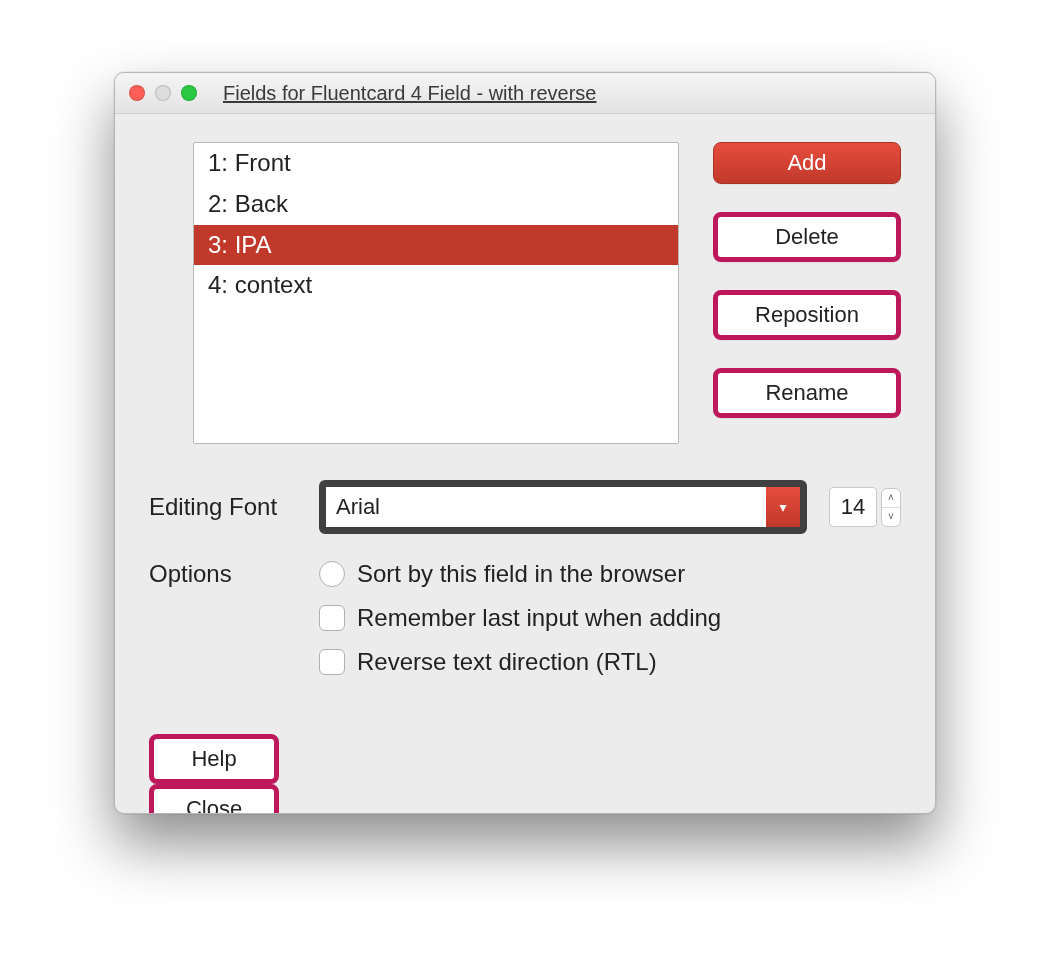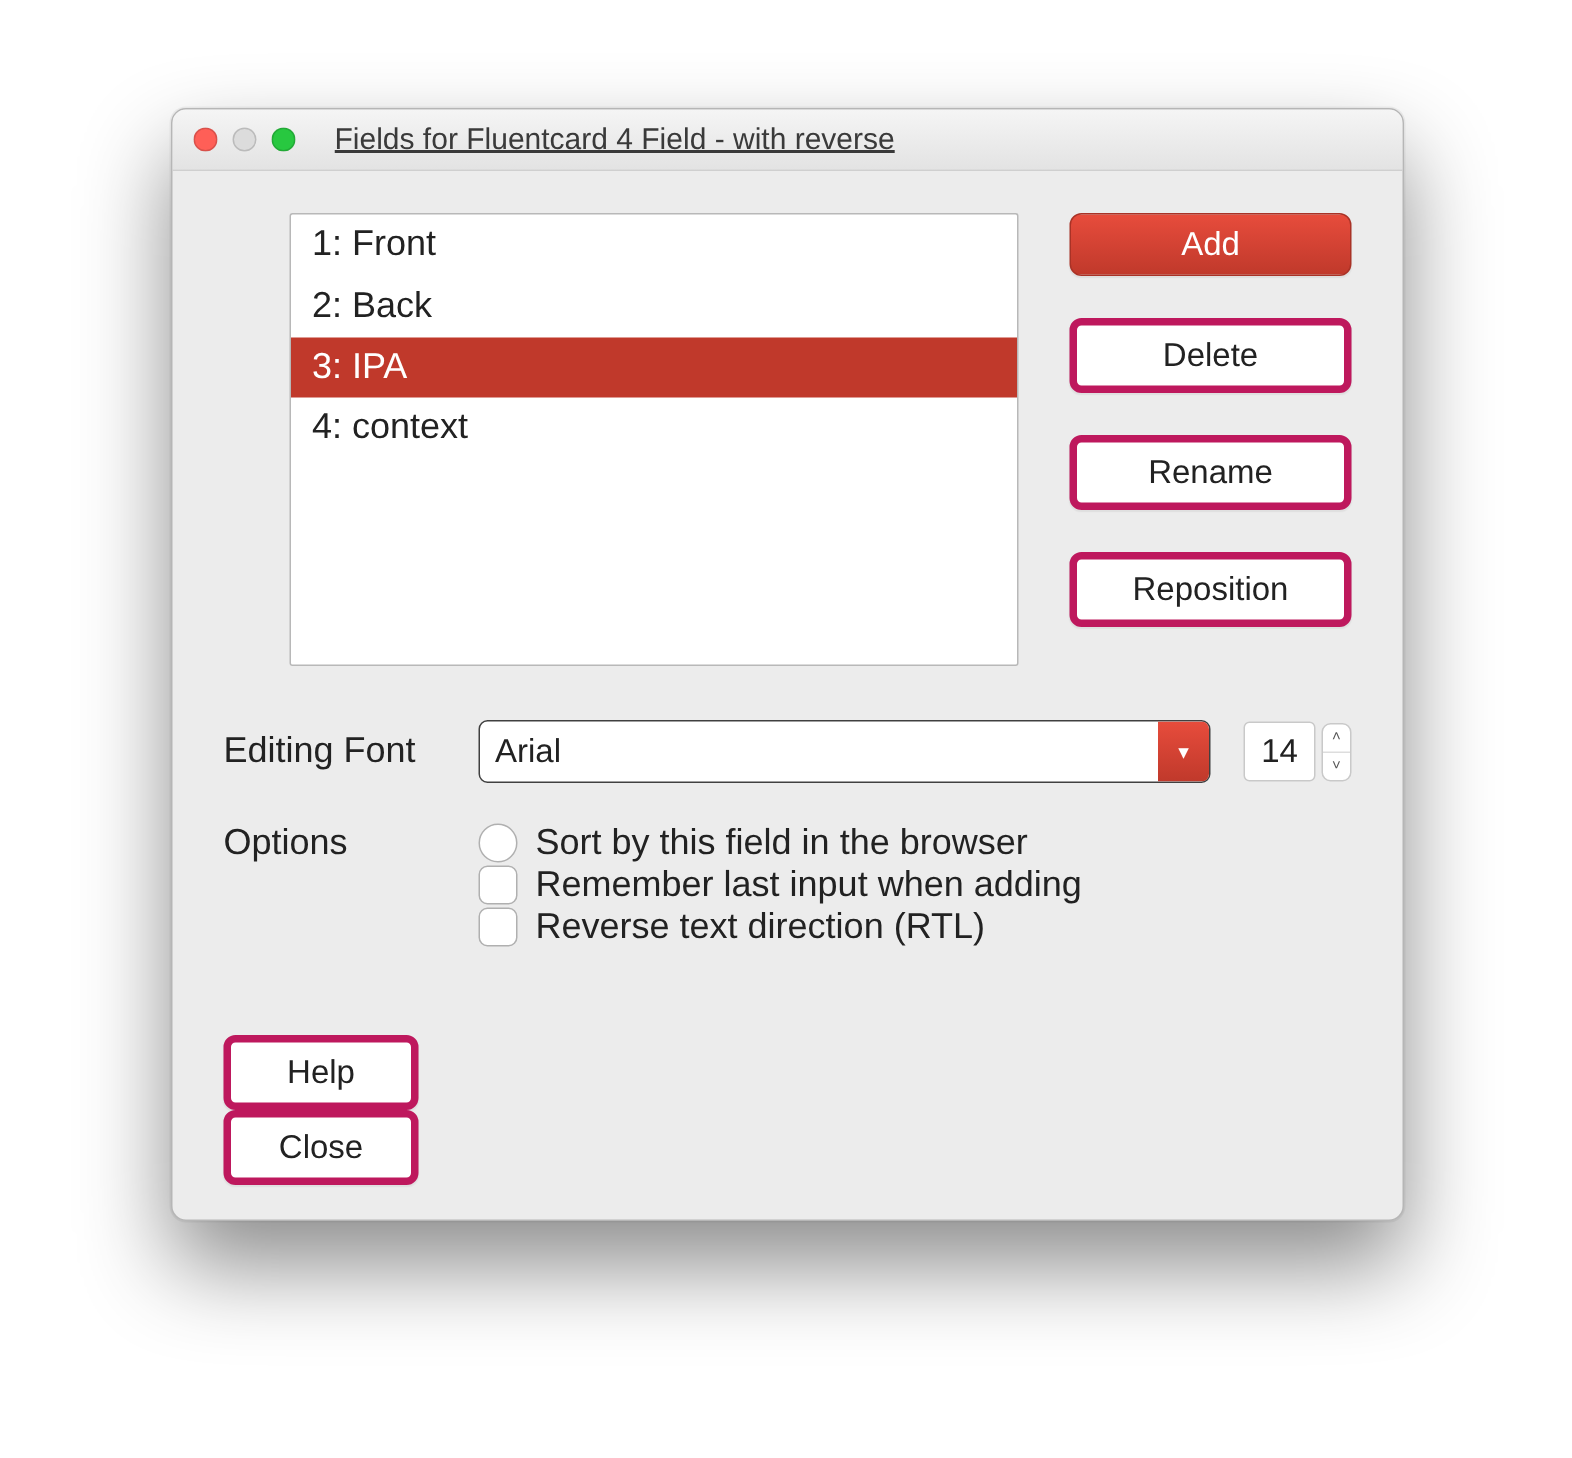--- a/index.html
+++ b/index.html
@@ -116,21 +116,21 @@
   .form-label {
     width: 170px;
     font-size: 24px;
   }
   .font-select {
     flex: 1;
     display: flex;
     align-items: center;
     height: 40px;
     background: #fff;
-    border: 1px solid #404040;
+    border: 7px solid #404040;
     border-radius: 6px;
     overflow: hidden;
     justify-content: space-between;
   }
   .font-select .sel-text {
     flex: 1;
     padding: 0 10px;
     font-size: 22px;
   }
   .font-select .sel-arrow {
@@ -177,20 +177,21 @@
   }
   .spin-btns .sb + .sb { border-top: 1px solid #ddd; }
 
   .options-block {
     display: flex;
     margin-top: 26px;
   }
   .options-list {
     display: flex;
     flex-direction: column;
+    gap: 16px;
   }
   .opt {
     display: flex;
     align-items: center;
     gap: 12px;
     font-size: 24px;
   }
   .radio, .check {
     width: 26px;
     height: 26px;
@@ -229,22 +230,22 @@
       <div class="listbox" id="fields-listbox">
           <div class="item">1: Front</div>
           <div class="item">2: Back</div>
           <div class="item selected">3: IPA</div>
           <div class="item">4: context</div>
         </div>
 
       <div class="side-buttons">
         <div class="btn primary">Add</div>
         <div class="btn">Delete</div>
+        <div class="btn">Reposition</div>
         <div class="btn">Rename</div>
-        <div class="btn">Reposition</div>
       </div>
     </div>
 
     <div class="form-row">
       <div class="form-label">Editing Font</div>
       <div class="font-select">
         <div class="sel-text">Arial</div>
         <div class="sel-arrow">▾</div>
       </div>
       <div class="spin-wrap">

